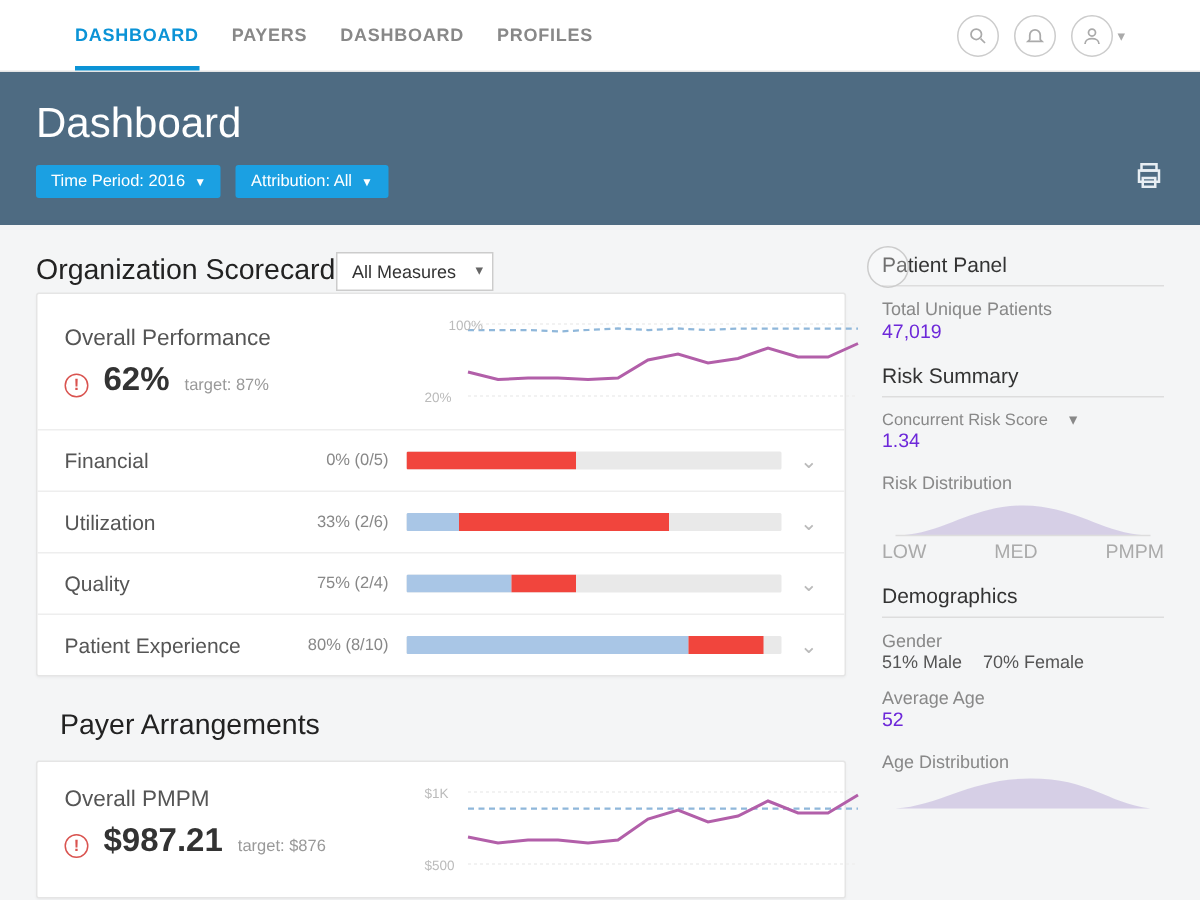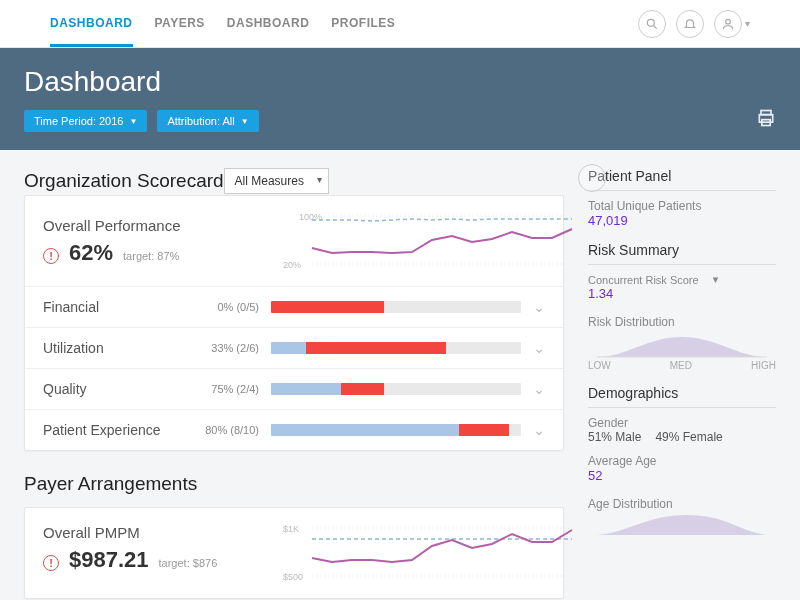--- a/index.html
+++ b/index.html
@@ -35,27 +35,27 @@
 .target-txt { font-size:11px; color:#999; }
 .spark-wrap { flex:1; position:relative; height:58px; }
 .y-lbl { position:absolute; left:0; font-size:9px; color:#bbb; }
 .row-measure { border-top:1px solid #eee; padding:12px 18px; display:flex; align-items:center; gap:12px; cursor:pointer; }
 .row-label { flex:0 0 140px; font-size:14px; color:#555; }
 .row-count { flex:0 0 64px; font-size:11px; color:#888; text-align:right; }
 .bar { flex:1; height:12px; background:#e9e9e9; position:relative; border-radius:1px; overflow:hidden; }
 .bar-blue { position:absolute; left:0; top:0; height:100%; background:#a9c6e6; }
 .bar-red { position:absolute; top:0; height:100%; background:#f1453d; }
 .chev { color:#bbb; font-size:14px; }
-.section-head2 { font-weight:400; font-size:19px; color:#222; margin:22px 0 12px; }
+.section-head2 { font-weight:400; font-size:19px; color:#222; margin:22px 16px 12px; }
 .pmpm-top { padding:16px 18px; display:flex; gap:30px; align-items:flex-start; }
 .aside h3 { font-size:14px; font-weight:400; color:#333; border-bottom:1px solid #ddd; padding-bottom:6px; margin-bottom:8px; }
 .aside .lbl { font-size:12px; color:#888; }
 .aside .val { font-size:13px; color:#6d28d9; margin-bottom:14px; }
 .aside-sub { font-size:11px; color:#888; display:flex; align-items:center; gap:14px; cursor:pointer; }
-.age-dist-lbls { display:flex; justify-content:space-between; font-size:10px; color:#aaa; margin-top:-2px; }
+.age-dist-lbls { display:flex; justify-content:space-between; font-size:13px; color:#aaa; margin-top:-2px; }
 .demo-row { display:flex; gap:14px; font-size:12px; color:#555; margin-bottom:10px; }
 .cursor-ring { position:absolute; width:28px; height:28px; border:1px solid #ccc; border-radius:50%; background:rgba(255,255,255,0.3); }
 </style>
 </head>
 <body>
 
 <div class="topnav">
   <div class="nav-tabs">
     <div class="nav-tab active">DASHBOARD</div>
     <div class="nav-tab">PAYERS</div>
@@ -217,28 +217,28 @@
       </div>
     <div class="val">1.34</div>
     <div class="lbl">Risk Distribution</div>
     <svg viewBox="0 0 170 30" width="100%" height="30">
       <path d="M0,28 C30,28 50,8 85,8 C120,8 140,28 170,28 Z" fill="#c9bfe0" opacity="0.7"></path>
       <line x1="0" y1="28" x2="170" y2="28" stroke="#ddd"></line>
     </svg>
     <div class="age-dist-lbls">
       <span>LOW</span>
         <span>MED</span>
-        <span>HIGH</span>
+        <span>PMPM</span>
     </div>
 
     <h3 style="margin-top:14px;">Demographics</h3>
     <div class="lbl">Gender</div>
     <div class="demo-row">
       <span>51% Male</span>
-        <span>49% Female</span>
+        <span>70% Female</span>
     </div>
     <div class="lbl">Average Age</div>
     <div class="val">52</div>
     <div class="lbl">Age Distribution</div>
     <svg viewBox="0 0 170 26" width="100%" height="26">
       <path d="M0,24 C30,22 50,4 90,4 C130,4 140,20 170,24 Z" fill="#c9bfe0" opacity="0.7"></path>
     </svg>
   </div>
 </div>
 

